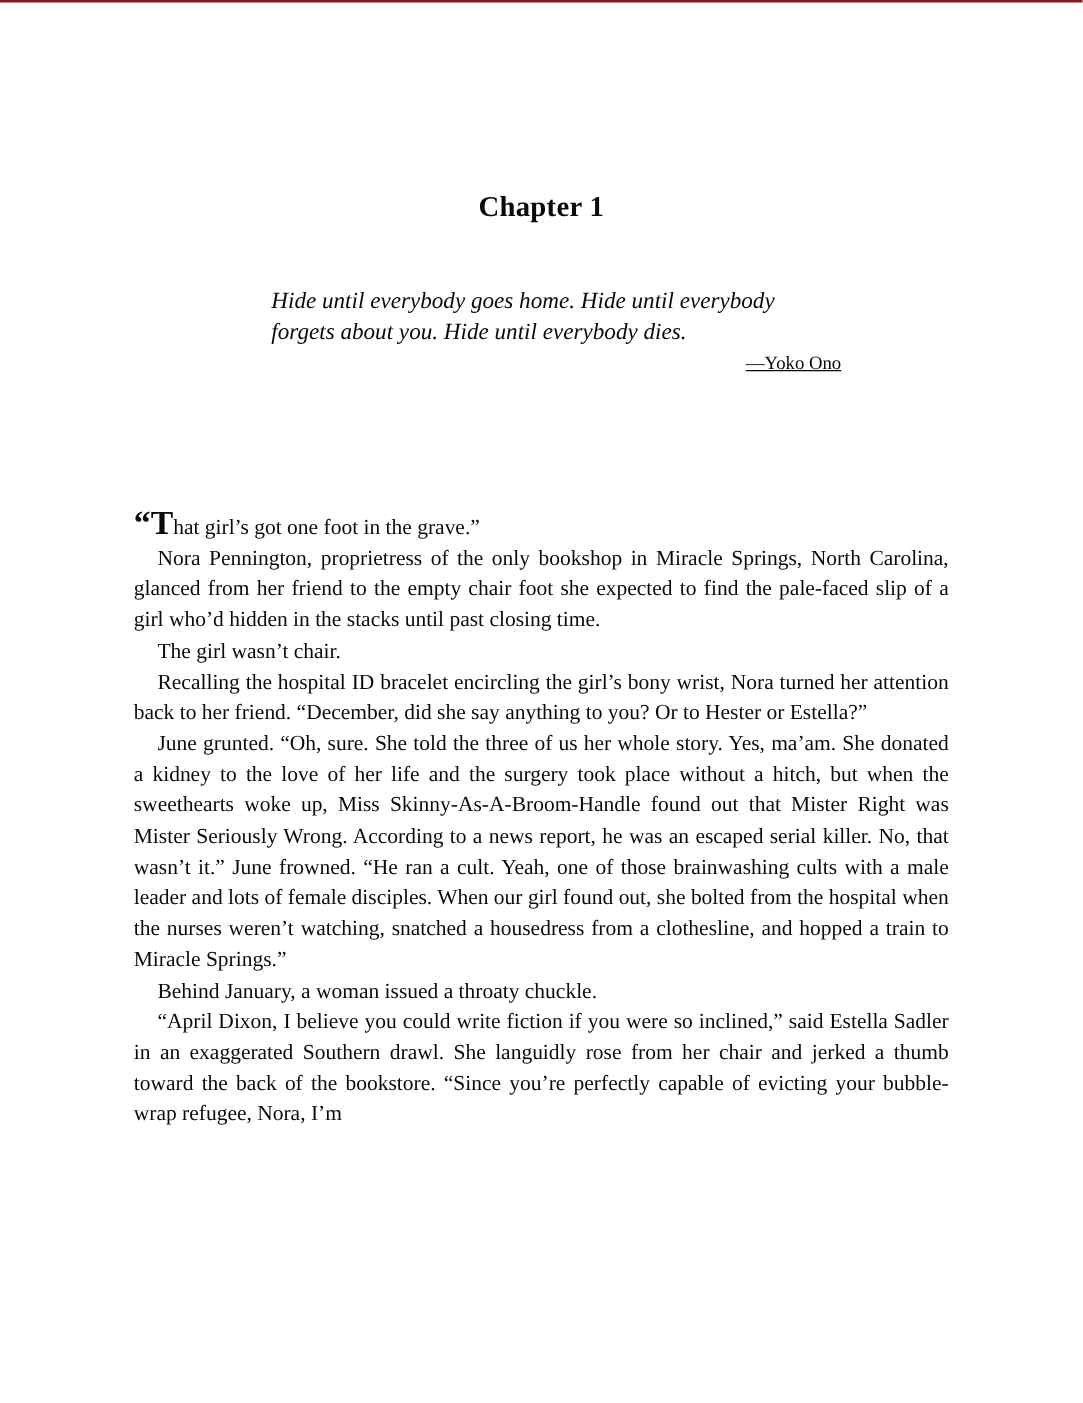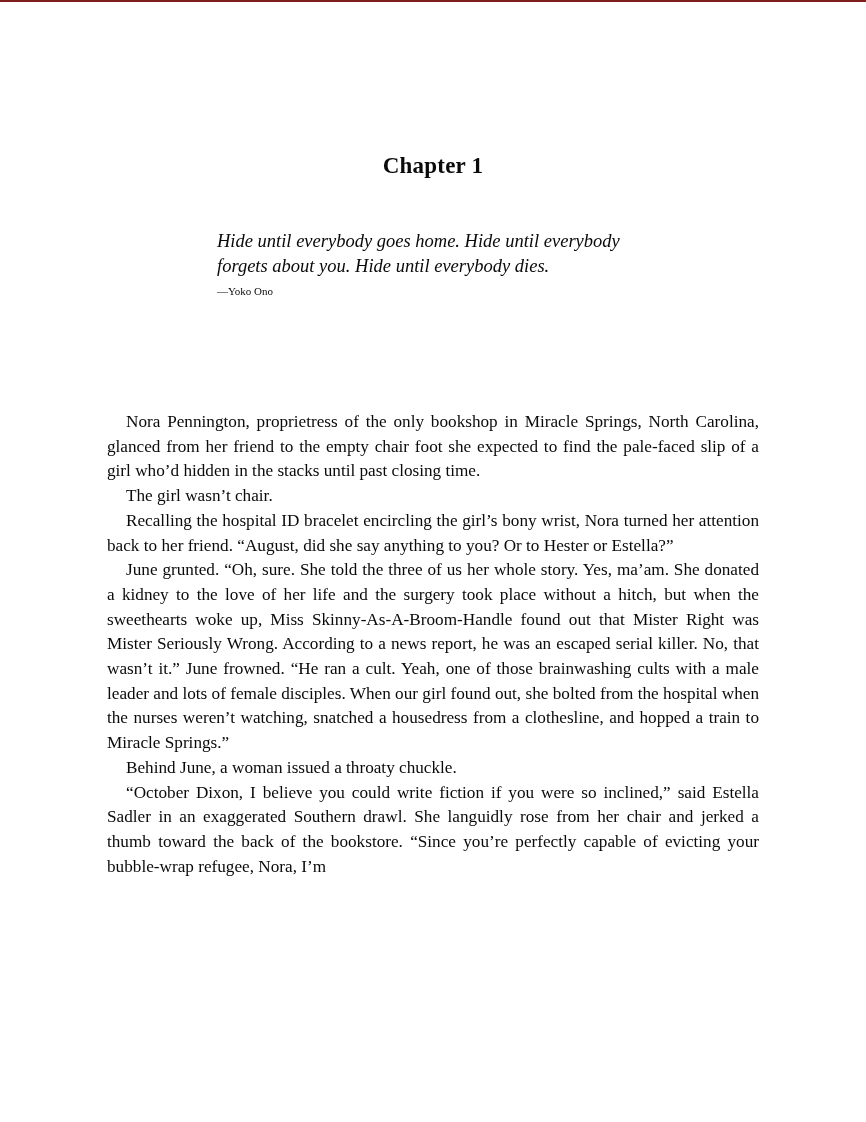--- a/index.html
+++ b/index.html
@@ -41,23 +41,24 @@
   .epigraph-quote {
     margin: 0;
     padding-right: 20px;
     font-style: italic;
     font-size: 18.5px;
     line-height: 25.2px;
     text-align: left;
   }
   .epigraph-attribution {
     margin: 2px 0 0 0;
-    font-size: 11px;
+    font-size: 15px;
     line-height: 20px;
-    text-align: left;
+    text-align: right;
+    text-decoration: underline;
   }
   .body-text {
     position: absolute;
     top: 408px;
     left: 107px;
     width: 652px;
     font-size: 17.2px;
     line-height: 24.7px;
     text-align: justify;
   }
@@ -82,23 +83,24 @@
 <div class="page">
 
   <h1 class="chapter-title">Chapter 1</h1>
 
   <div class="epigraph">
     <p class="epigraph-quote">Hide until everybody goes home. Hide until everybody forgets about you. Hide until everybody dies.</p>
     <p class="epigraph-attribution">—Yoko Ono</p>
   </div>
 
   <div class="body-text">
+    <p class="opening-paragraph"><span class="big-initial">“T</span><span>hat girl’s got one foot in the grave.”</span></p>
     <div>
         <p class="para">Nora Pennington, proprietress of the only bookshop in Miracle Springs, North Carolina, glanced from her friend to the empty chair foot she expected to find the pale-faced slip of a girl who’d hidden in the stacks until past closing time.</p>
         <p class="para">The girl wasn’t chair.</p>
-        <p class="para">Recalling the hospital ID bracelet encircling the girl’s bony wrist, Nora turned her attention back to her friend. “August, did she say anything to you? Or to Hester or Estella?”</p>
+        <p class="para">Recalling the hospital ID bracelet encircling the girl’s bony wrist, Nora turned her attention back to her friend. “December, did she say anything to you? Or to Hester or Estella?”</p>
         <p class="para">June grunted. “Oh, sure. She told the three of us her whole story. Yes, ma’am. She donated a kidney to the love of her life and the surgery took place without a hitch, but when the sweethearts woke up, Miss Skinny-As-A-Broom-Handle found out that Mister Right was Mister Seriously Wrong. According to a news report, he was an escaped serial killer. No, that wasn’t it.” June frowned. “He ran a cult. Yeah, one of those brainwashing cults with a male leader and lots of female disciples. When our girl found out, she bolted from the hospital when the nurses weren’t watching, snatched a housedress from a clothesline, and hopped a train to Miracle Springs.”</p>
-        <p class="para">Behind June, a woman issued a throaty chuckle.</p>
-        <p class="para">“October Dixon, I believe you could write fiction if you were so inclined,” said Estella Sadler in an exaggerated Southern drawl. She languidly rose from her chair and jerked a thumb toward the back of the bookstore. “Since you’re perfectly capable of evicting your bubble-wrap refugee, Nora, I’m</p>
+        <p class="para">Behind January, a woman issued a throaty chuckle.</p>
+        <p class="para">“April Dixon, I believe you could write fiction if you were so inclined,” said Estella Sadler in an exaggerated Southern drawl. She languidly rose from her chair and jerked a thumb toward the back of the bookstore. “Since you’re perfectly capable of evicting your bubble-wrap refugee, Nora, I’m</p>
       </div>
   </div>
 
 </div>
 
 </body></html>

